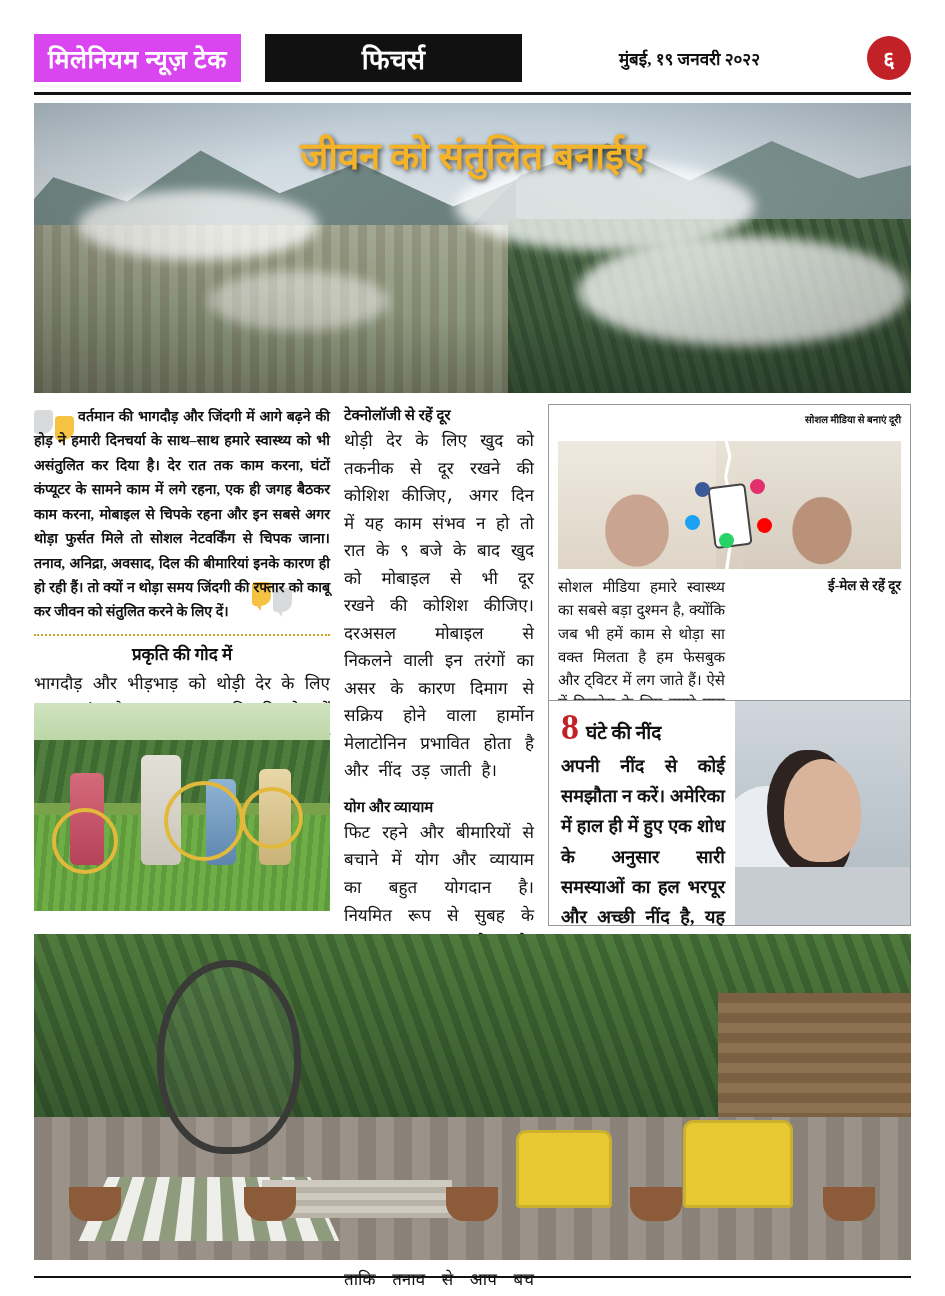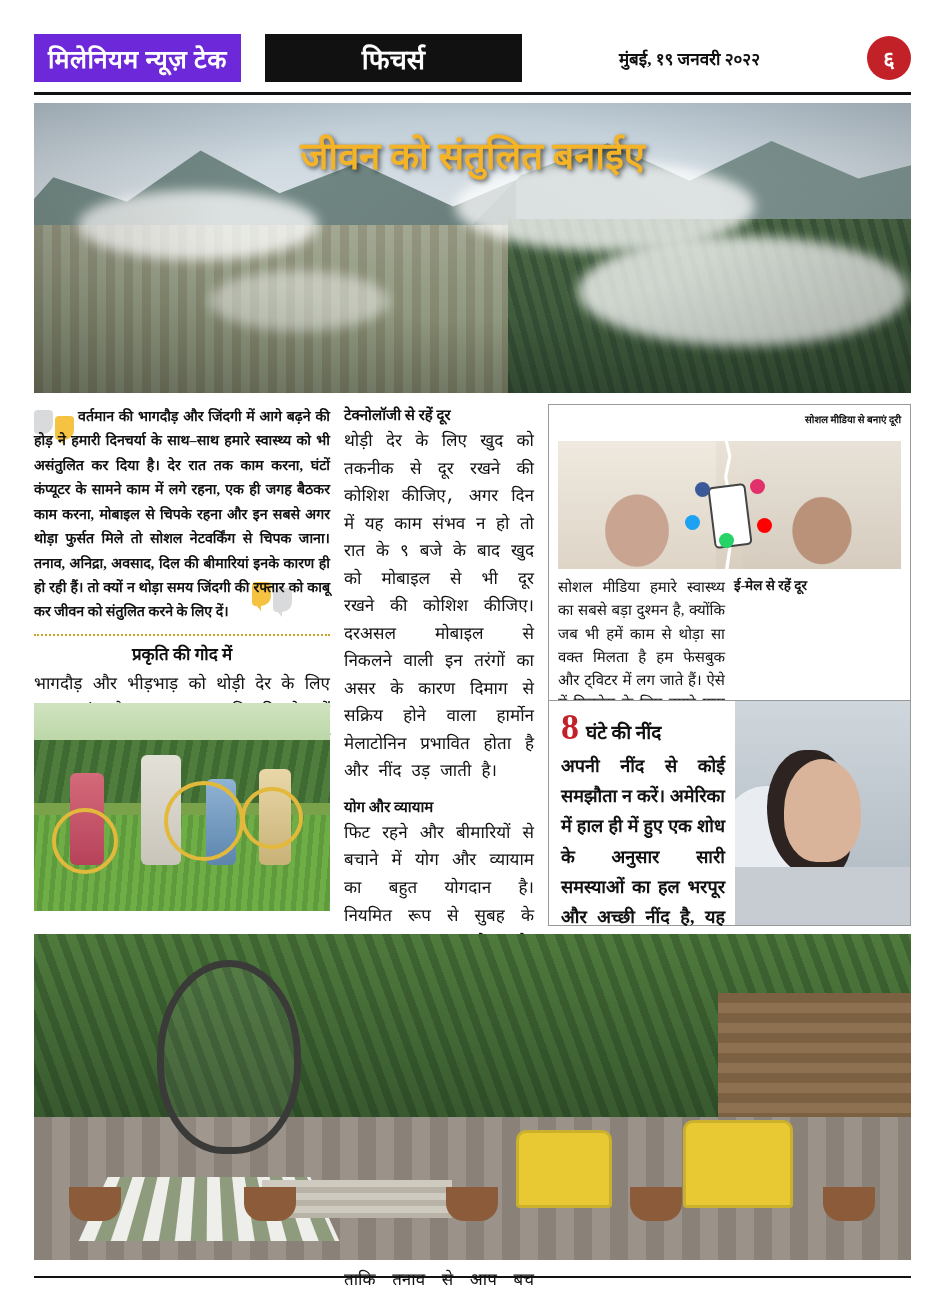--- a/index.html
+++ b/index.html
@@ -28,21 +28,21 @@
   .masthead {
     position: absolute;
     left: 34px;
     top: 34px;
     width: 877px;
     height: 48px;
     display: flex;
     align-items: stretch;
   }
   .masthead-logo {
-    background: #6d28d9;
+    background: #d946ef;
     color: #ffffff;
     font-family: "Liberation Serif", serif;
     font-weight: bold;
     font-size: 25px;
     letter-spacing: 0.5px;
     display: flex;
     align-items: center;
     justify-content: center;
     padding: 0 14px;
     white-space: nowrap;
@@ -198,20 +198,21 @@
     font-size: 15px;
     color: #111;
     margin: 10px 0 4px 0;
   }
   .sub-head-sm {
     font-family: "Liberation Serif", serif;
     font-weight: bold;
     font-size: 13.5px;
     color: #111;
     margin: 9px 0 3px 0;
+    text-align: right;
   }
   .center-head {
     font-family: "Liberation Serif", serif;
     font-weight: bold;
     font-size: 17px;
     text-align: center;
     margin: 4px 0 6px 0;
   }
   .dotline {
     border-top: 2px dotted #c9a227;

